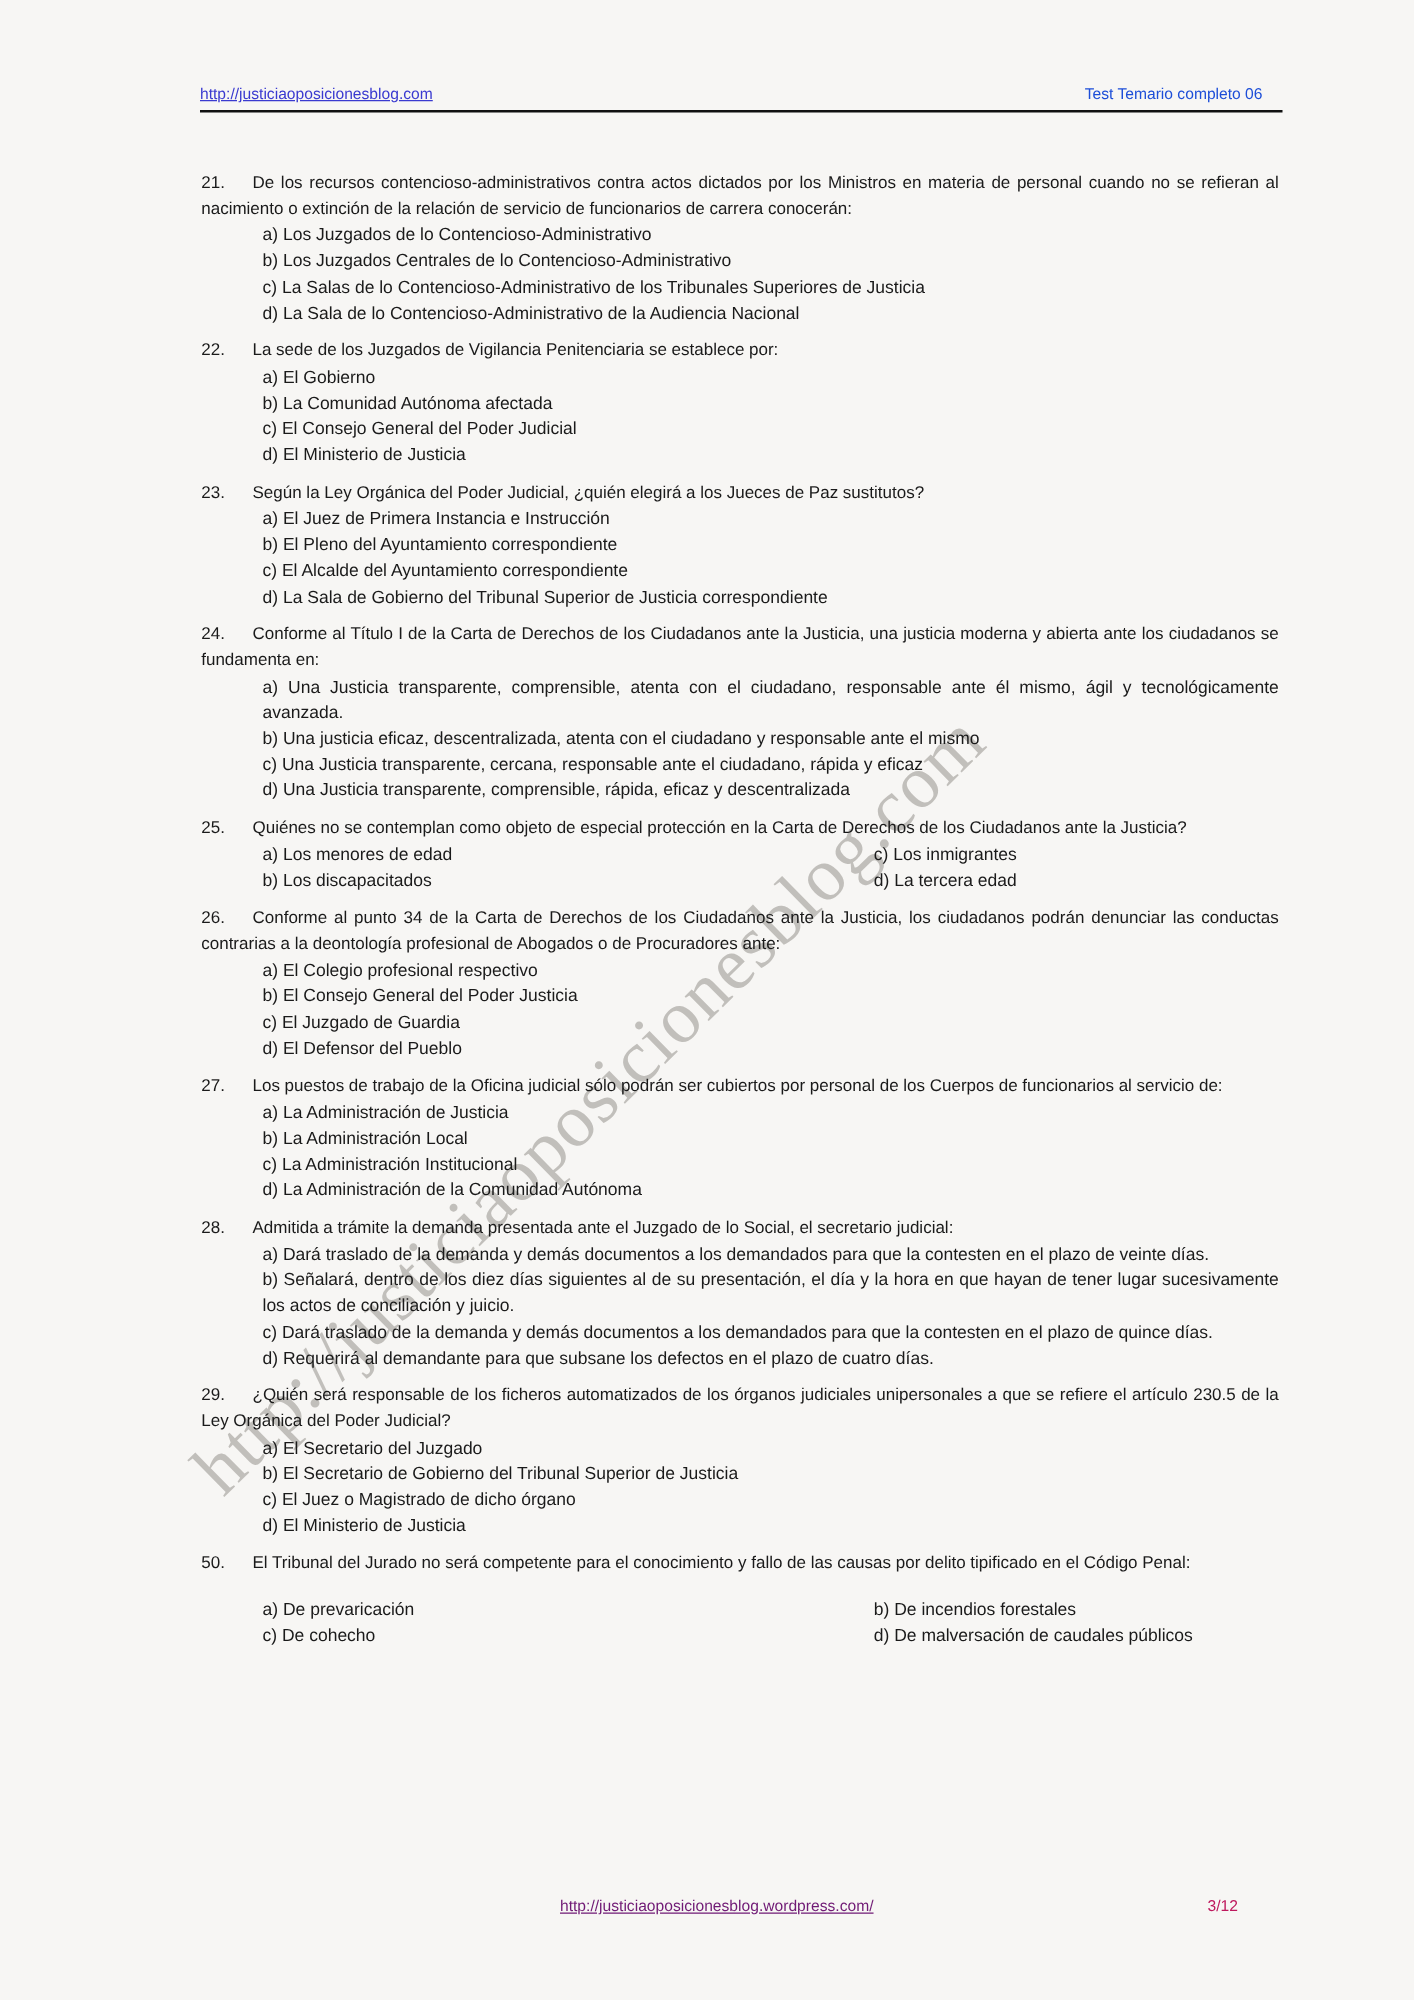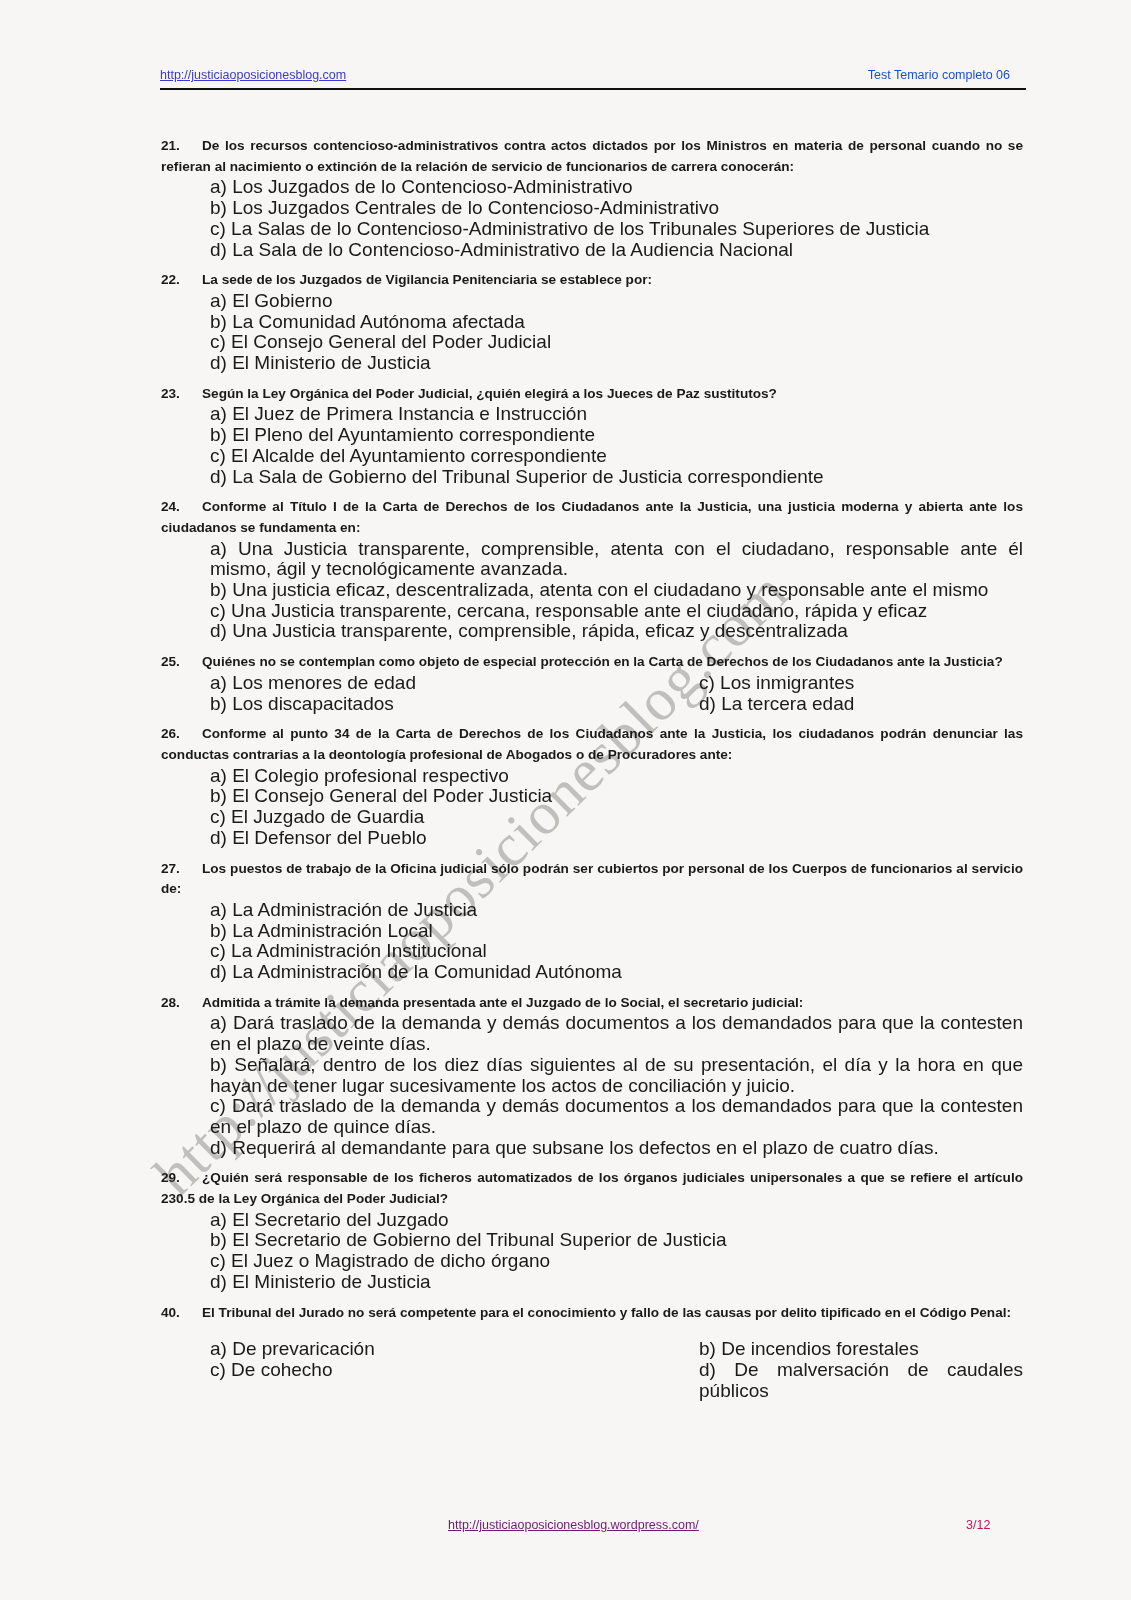--- a/index.html
+++ b/index.html
@@ -7,24 +7,24 @@
     width:1131px; height:1600px; background:#f7f6f4; position:relative; overflow:hidden;
     font-family:"Liberation Sans", sans-serif; color:#1a1a1a;
   }
   .header { position:absolute; left:160px; top:68px; width:865px; height:20px; }
   .header .link { position:absolute; left:0; top:0; font-size:12.5px; color:#3a3ad0; text-decoration:underline; }
   .header .title { position:absolute; right:15px; top:0; font-size:12.5px; color:#1d4ed8; }
   .header-rule { position:absolute; left:160px; top:88px; width:866px; height:2px; background:#111; }
 
   .content { position:absolute; left:161px; top:136px; width:862px; }
   .q { margin-bottom:10px; }
-  .q .stem { font-weight:bold; font-size:13.6px; line-height:20.7px; text-align:justify; }
+  .q .stem { font-weight:normal; font-size:13.6px; line-height:20.7px; text-align:justify; }
   .q .stem .num { display:inline-block; width:41px; }
   .opts { padding-left:49px; }
-  .opt { font-size:19px; line-height:20.7px; text-align:justify; }
+  .opt { font-size:14px; line-height:20.7px; text-align:justify; }
   .opts.two-col { display:grid; grid-template-columns: 489px 1fr; }
   .opts.two-col-30 { display:grid; grid-template-columns: 489px 1fr; margin-top: 16px; }
 
   .watermark {
     position:absolute; left:120px; top:760px; width:1000px;
     font-family:"Liberation Serif", serif; font-size:60px; color:rgba(150,145,140,0.55);
     transform-origin:left center; transform:rotate(-44.5deg);
     white-space:nowrap; letter-spacing:1px; pointer-events:none;
   }
   .watermark { left:165px; top:1150px; }
@@ -129,21 +129,21 @@
     <div class="stem"><span class="num">29.</span><span>¿Quién será responsable de los ficheros automatizados de los órganos judiciales unipersonales a que se refiere el artículo 230.5 de la Ley Orgánica del Poder Judicial?</span></div>
     <div class="opts">
       <div class="opt">a) El Secretario del Juzgado</div>
       <div class="opt">b) El Secretario de Gobierno del Tribunal Superior de Justicia</div>
       <div class="opt">c) El Juez o Magistrado de dicho órgano</div>
       <div class="opt">d) El Ministerio de Justicia</div>
     </div>
   </div>
 
   <div class="q">
-    <div class="stem"><span class="num">40.</span><span>El Tribunal del Jurado no será competente para el conocimiento y fallo de las causas por delito tipificado en el Código Penal:</span></div>
+    <div class="stem"><span class="num">50.</span><span>El Tribunal del Jurado no será competente para el conocimiento y fallo de las causas por delito tipificado en el Código Penal:</span></div>
     <div class="opts two-col-30">
       <div class="opt">a) De prevaricación</div>
       <div class="opt">b) De incendios forestales</div>
       <div class="opt">c) De cohecho</div>
       <div class="opt">d) De malversación de caudales públicos</div>
     </div>
   </div>
 
 </div>
 

